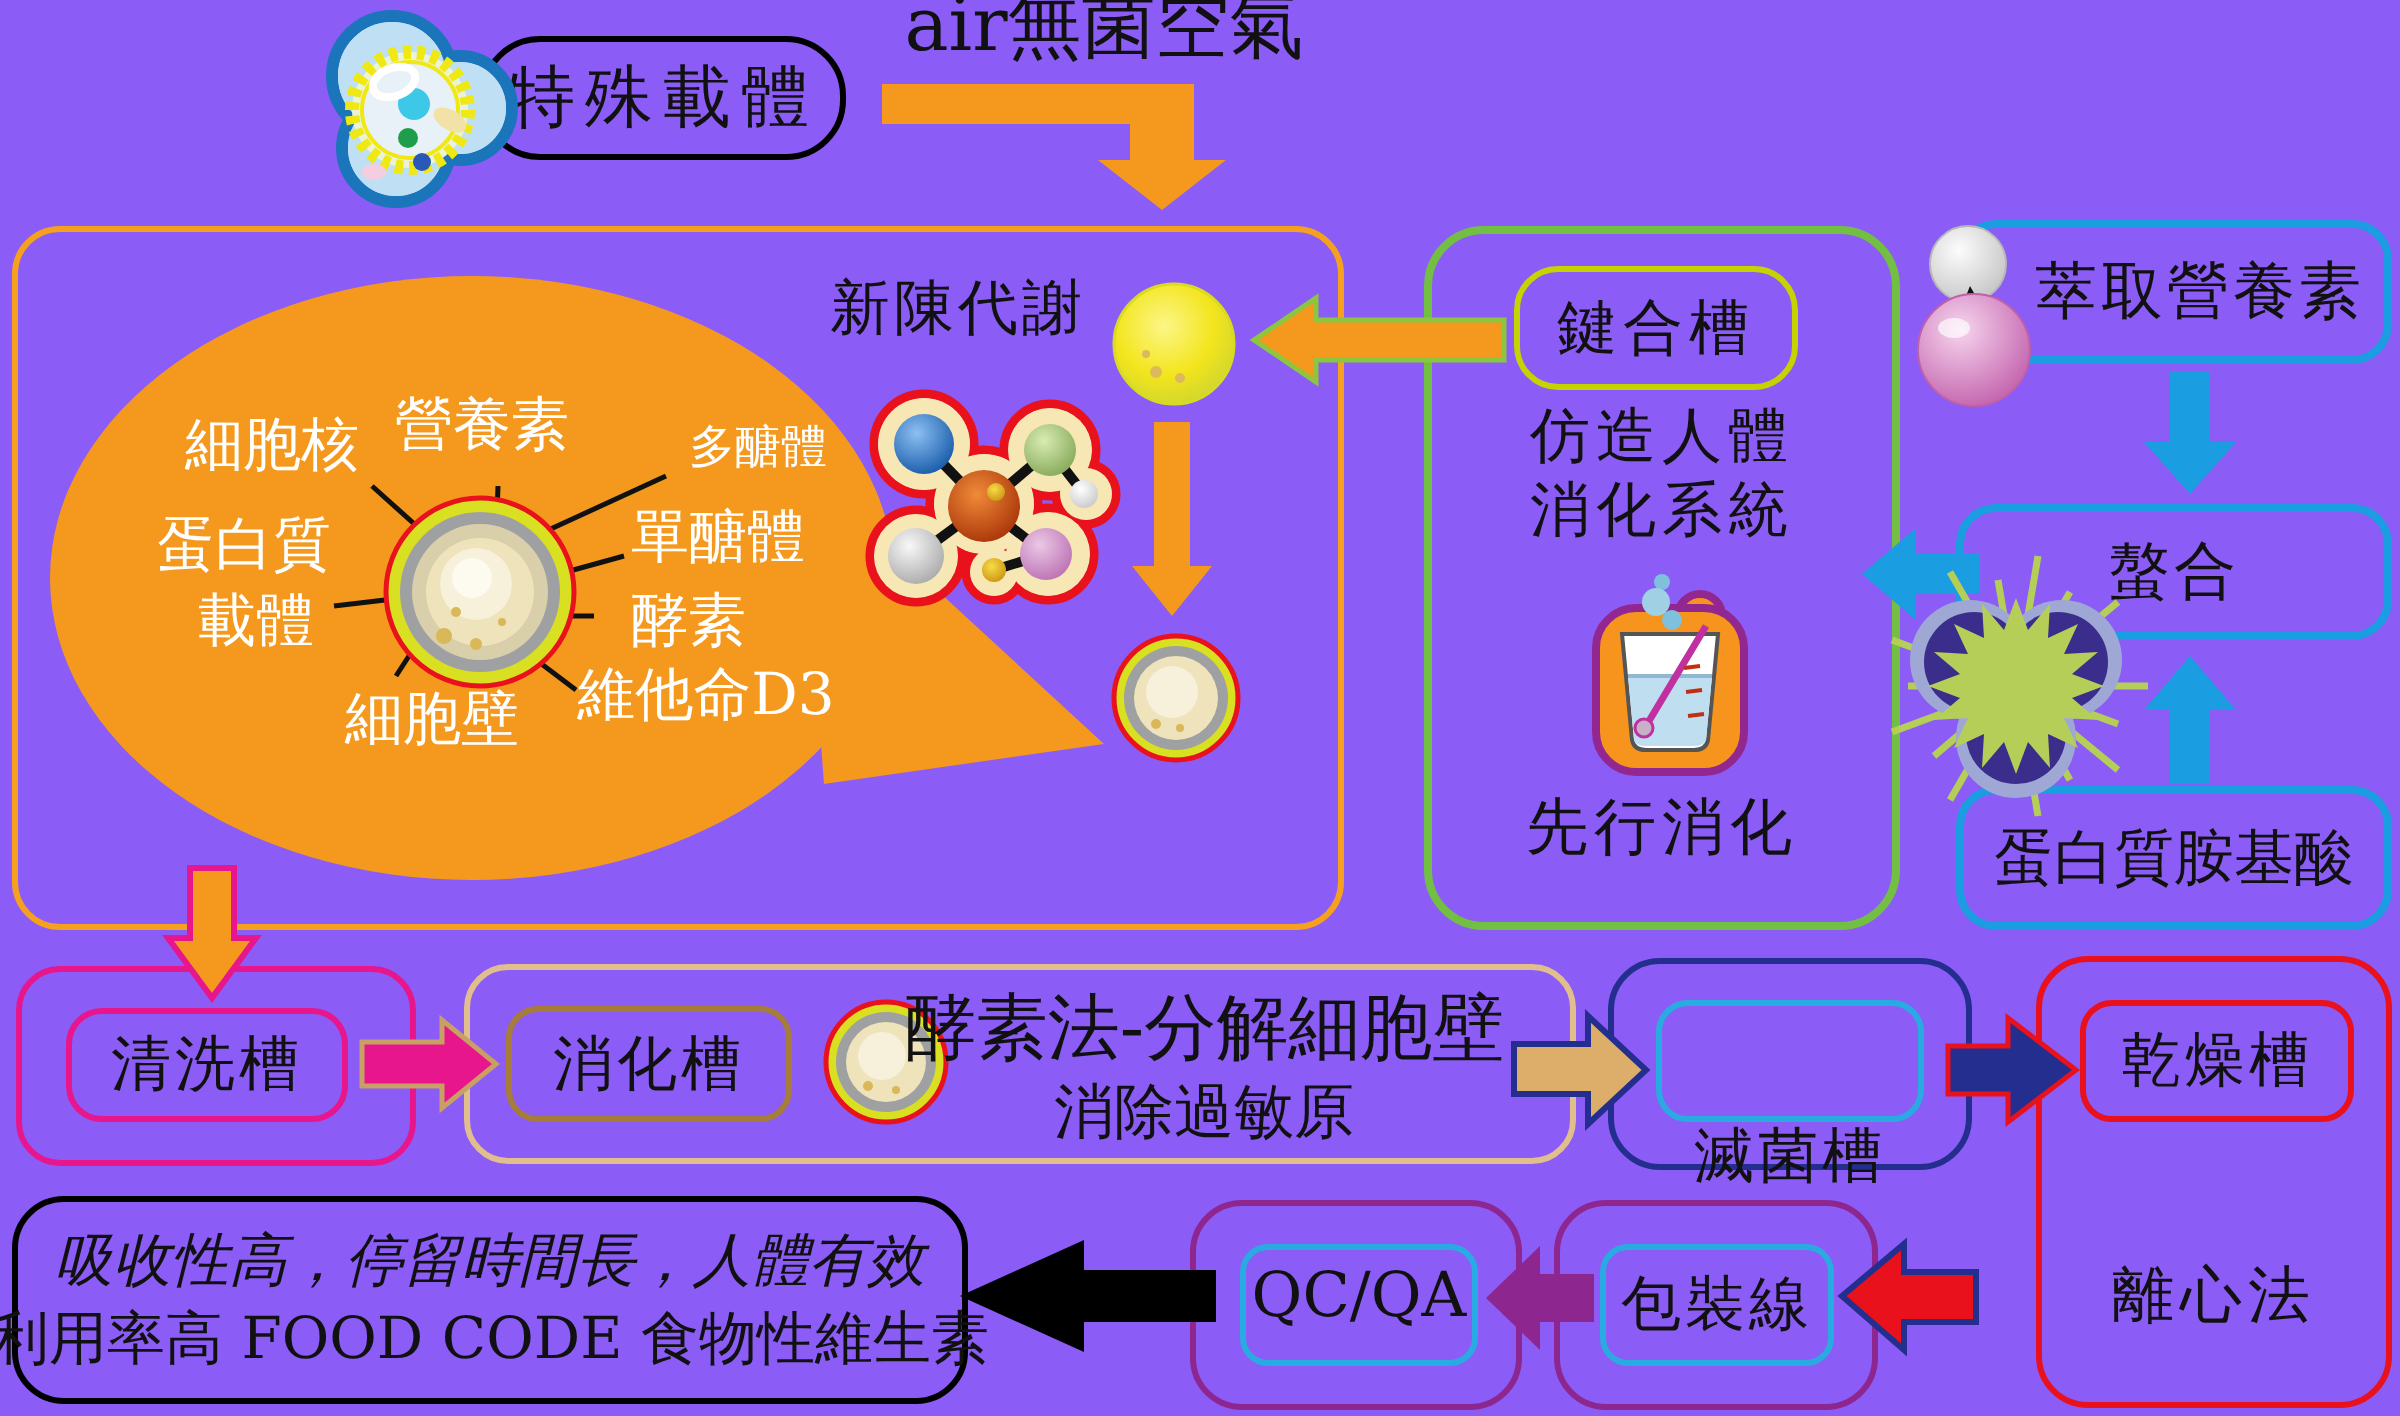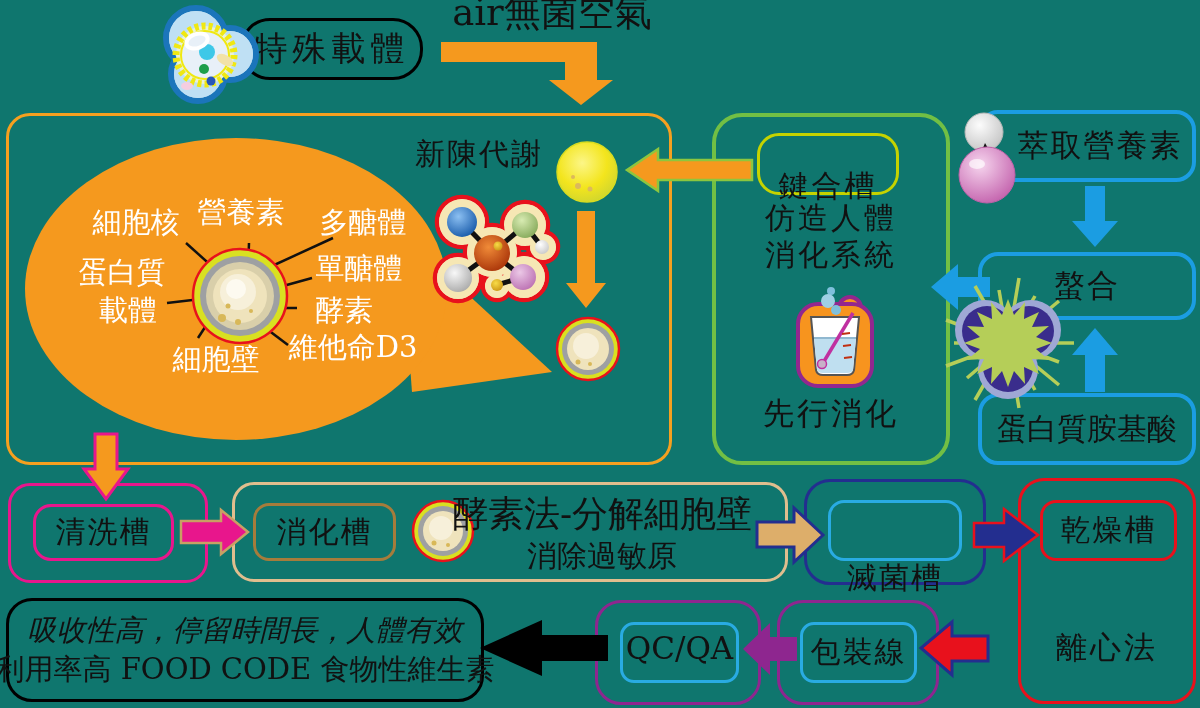--- a/index.html
+++ b/index.html
@@ -1,16 +1,16 @@
 <!DOCTYPE html>
 <html><head>
 <meta charset="utf-8">
 <style>
   html,body{margin:0;padding:0;background:#fff;}
-  #stage{position:relative;width:1200px;height:708px;background:#0f766e;overflow:hidden;
+  #stage{position:relative;width:1200px;height:708px;background:#8b5cf6;overflow:hidden;
          font-family:"DejaVu Serif","Liberation Serif",serif;color:#111;}
   svg.layer{position:absolute;left:0;top:0;pointer-events:none;}
   #base-layer{z-index:1;}
   #top-layer{z-index:5;}
   .box{position:absolute;box-sizing:border-box;background:transparent;z-index:2;}
   .lbl{position:absolute;z-index:3;display:flex;align-items:center;justify-content:center;
        text-align:center;white-space:nowrap;}
   .white{color:#fff;}
 </style>
 </head>
@@ -170,29 +170,29 @@
   <div class="box" style="left:777px;top:600px;width:162px;height:105px;border:3.5px solid #8E268F;border-radius:26px;"></div>
   <div class="box" style="left:800px;top:622px;width:117px;height:61px;border:3px solid #29ABE2;border-radius:14px;"></div>
 
   <div class="lbl" style="left:240px;top:18px;width:183px;height:62px;font-size:34px;letter-spacing:5px;">特殊載體</div>
   <div class="lbl" style="left:432px;top:-8px;width:240px;height:42px;font-size:37px;">air無菌空氣</div>
 
   <div class="lbl" style="left:405px;top:136px;width:148px;height:36px;font-size:30px;letter-spacing:2px;">新陳代謝</div>
 
   <div class="lbl white" style="left:86px;top:206px;width:100px;height:34px;font-size:29px;">細胞核</div>
   <div class="lbl white" style="left:191px;top:196px;width:100px;height:34px;font-size:29px;">營養素</div>
-  <div class="lbl white" style="left:312px;top:206px;width:102px;height:34px;font-size:29px;font-family:Liberation Mono, monospace;">多醣體</div>
+  <div class="lbl white" style="left:328px;top:206px;width:102px;height:34px;font-size:23px;font-family:Liberation Mono, monospace;">多醣體</div>
   <div class="lbl white" style="left:72px;top:256px;width:100px;height:34px;font-size:29px;">蛋白質</div>
   <div class="lbl white" style="left:88px;top:294px;width:80px;height:34px;font-size:29px;">載體</div>
   <div class="lbl white" style="left:308px;top:252px;width:102px;height:34px;font-size:29px;">單醣體</div>
   <div class="lbl white" style="left:306px;top:294px;width:76px;height:34px;font-size:29px;">酵素</div>
   <div class="lbl white" style="left:166px;top:343px;width:100px;height:34px;font-size:29px;">細胞壁</div>
   <div class="lbl white" style="left:284px;top:331px;width:138px;height:34px;font-size:29px;">維他命D3</div>
 
-  <div class="lbl" style="left:757px;top:133px;width:142px;height:62px;font-size:30px;letter-spacing:3px;margin-top:22px;">鍵合槽</div>
+  <div class="lbl" style="left:757px;top:133px;width:142px;height:62px;font-size:30px;letter-spacing:3px;">鍵合槽</div>
   <div class="lbl" style="left:712px;top:200px;width:238px;height:36px;font-size:30px;letter-spacing:3px;">仿造人體</div>
   <div class="lbl" style="left:712px;top:237px;width:238px;height:36px;font-size:30px;letter-spacing:3px;">消化系統</div>
   <div class="lbl" style="left:712px;top:396px;width:238px;height:36px;font-size:31px;letter-spacing:3px;">先行消化</div>
 
   <div class="lbl" style="left:1004px;top:110px;width:192px;height:72px;font-size:31px;letter-spacing:2px;">萃取營養素</div>
   <div class="lbl" style="left:978px;top:252px;width:218px;height:68px;font-size:31px;letter-spacing:2px;">螯合</div>
   <div class="lbl" style="left:978px;top:393px;width:218px;height:72px;font-size:30px;">蛋白質胺基酸</div>
 
   <div class="lbl" style="left:33px;top:504px;width:141px;height:57px;font-size:30px;letter-spacing:2px;">清洗槽</div>
   <div class="lbl" style="left:253px;top:503px;width:143px;height:58px;font-size:30px;letter-spacing:2px;">消化槽</div>

